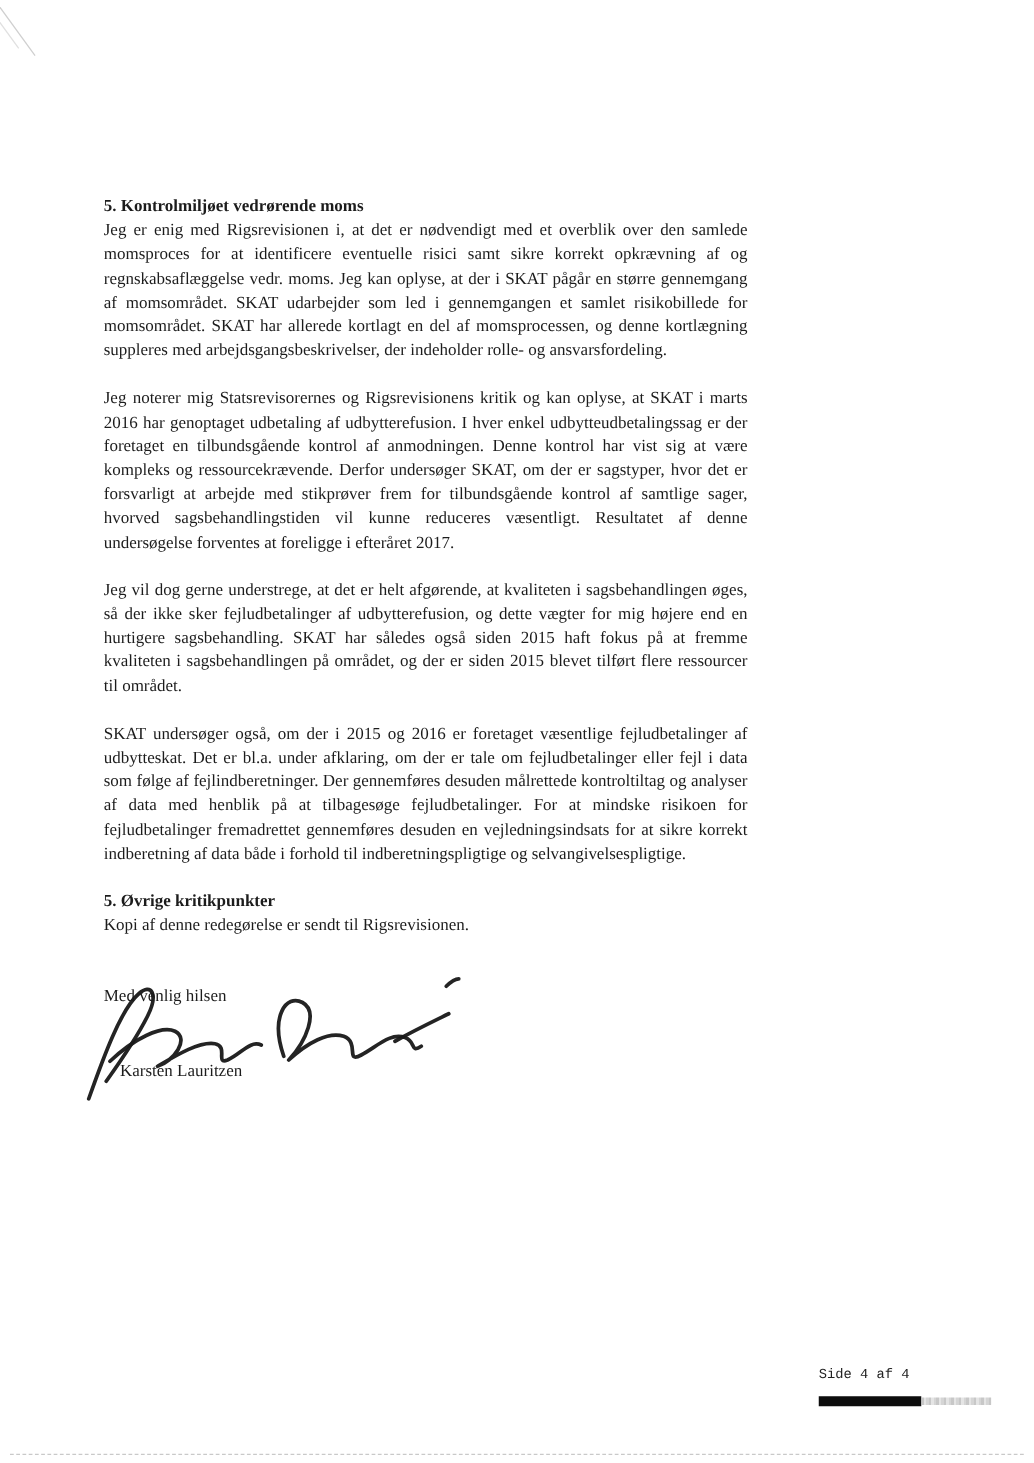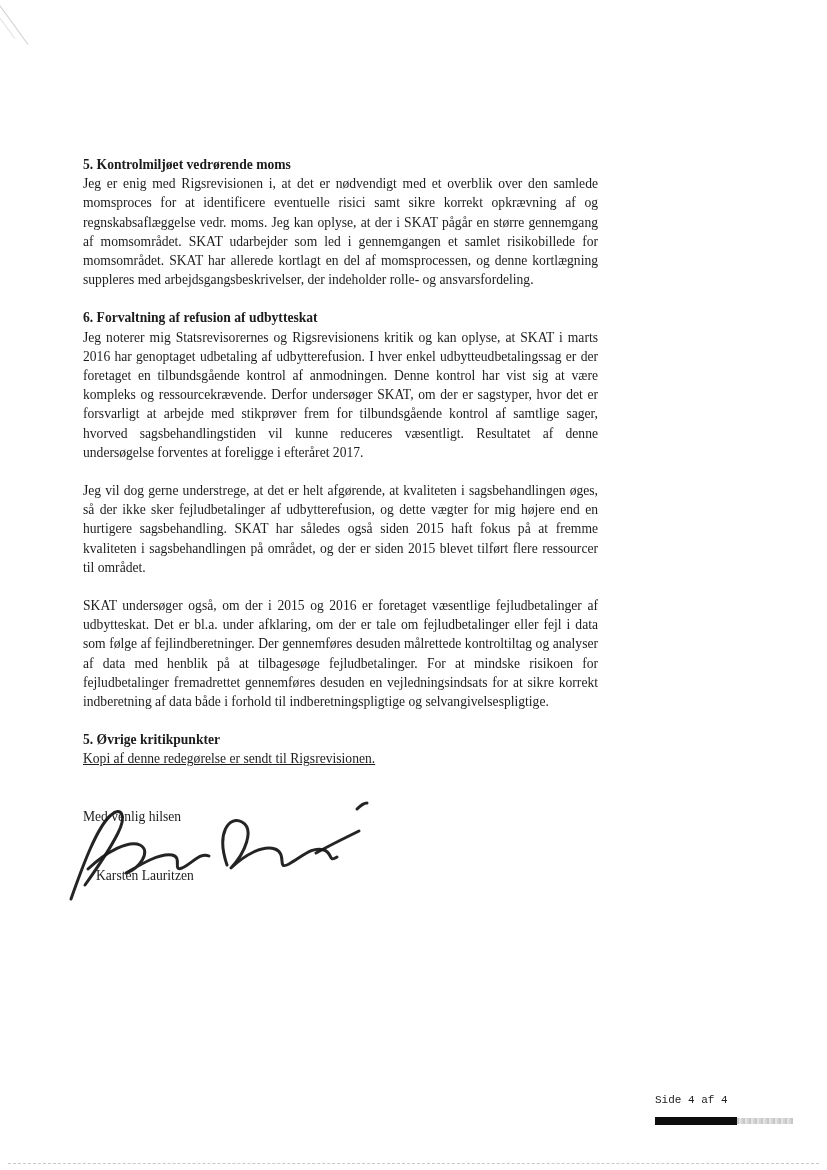--- a/index.html
+++ b/index.html
@@ -52,21 +52,20 @@
   }
   .content section:first-child h2 {
     margin-top: 0;
   }
   .content p {
     margin: 0 14px 19px 0;
   }
   .closing .copy-note {
     margin: 0 0 19px 0;
     text-align: left;
-    text-decoration: underline;
   }
   .sig-area {
     position: relative;
     margin-top: 38px;
     text-align: left;
   }
   .salutation {
     margin: 0;
   }
   .signer {
@@ -133,21 +132,20 @@
   <div class="corner-line second"></div>
 
   <main class="content">
 
     <section>
       <h2>5. Kontrolmiljøet vedrørende moms</h2>
       <p>Jeg er enig med Rigsrevisionen i, at det er nødvendigt med et overblik over den samlede momsproces for at identificere eventuelle risici samt sikre korrekt opkrævning af og regnskabsaflæggelse vedr. moms. Jeg kan oplyse, at der i SKAT pågår en større gennemgang af momsområdet. SKAT udarbejder som led i gennemgangen et samlet risikobillede for momsområdet. SKAT har allerede kortlagt en del af momsprocessen, og denne kortlægning suppleres med arbejdsgangsbeskrivelser, der indeholder rolle- og ansvarsfordeling.</p>
     </section>
 
     <section>
-      <h2>6. Forvaltning af refusion af udbytteskat</h2>
       <p>Jeg noterer mig Statsrevisorernes og Rigsrevisionens kritik og kan oplyse, at SKAT i marts 2016 har genoptaget udbetaling af udbytterefusion. I hver enkel udbytteudbetalingssag er der foretaget en tilbundsgående kontrol af anmodningen. Denne kontrol har vist sig at være kompleks og ressourcekrævende. Derfor undersøger SKAT, om der er sagstyper, hvor det er forsvarligt at arbejde med stikprøver frem for tilbundsgående kontrol af samtlige sager, hvorved sagsbehandlingstiden vil kunne reduceres væsentligt. Resultatet af denne undersøgelse forventes at foreligge i efteråret 2017.</p>
       <p>Jeg vil dog gerne understrege, at det er helt afgørende, at kvaliteten i sagsbehandlingen øges, så der ikke sker fejludbetalinger af udbytterefusion, og dette vægter for mig højere end en hurtigere sagsbehandling. SKAT har således også siden 2015 haft fokus på at fremme kvaliteten i sagsbehandlingen på området, og der er siden 2015 blevet tilført flere ressourcer til området.</p>
       <p>SKAT undersøger også, om der i 2015 og 2016 er foretaget væsentlige fejludbetalinger af udbytteskat. Det er bl.a. under afklaring, om der er tale om fejludbetalinger eller fejl i data som følge af fejlindberetninger. Der gennemføres desuden målrettede kontroltiltag og analyser af data med henblik på at tilbagesøge fejludbetalinger. For at mindske risikoen for fejludbetalinger fremadrettet gennemføres desuden en vejledningsindsats for at sikre korrekt indberetning af data både i forhold til indberetningspligtige og selvangivelsespligtige.</p>
     </section>
 
     <section>
       <h2>5. Øvrige kritikpunkter</h2>
     </section>
 
     <div class="closing">

